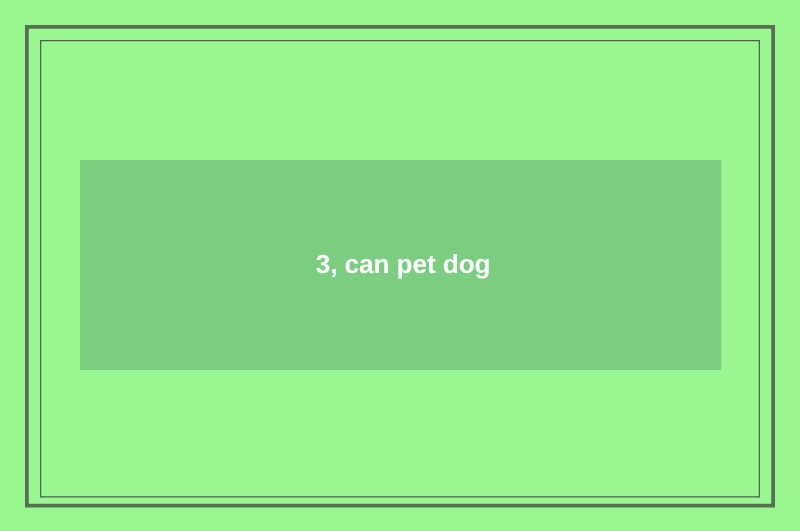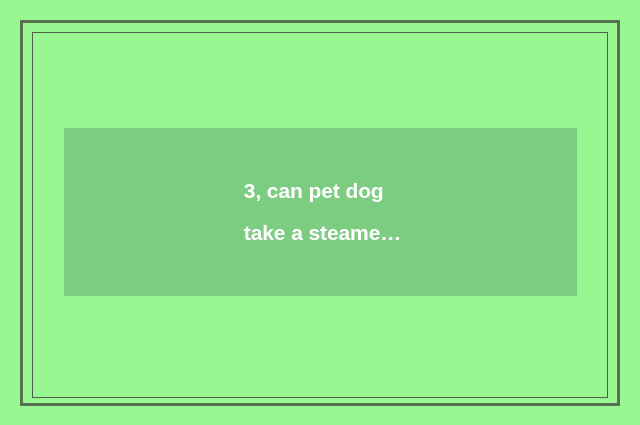--- a/index.html
+++ b/index.html
@@ -56,21 +56,21 @@
     height: 168px;
     background: #7ccc81;
     box-sizing: border-box;
     display: flex;
     align-items: center;
     justify-content: center;
   }
 
   .card-text-block {
     display: block;
-    text-align: left;
+    text-align: center;
     padding-left: 4px;
   }
 
   .card-line {
     display: block;
     color: #ffffff;
     font-family: "Liberation Sans", sans-serif;
     font-size: 21px;
     font-weight: bold;
     line-height: 42px;
@@ -83,17 +83,16 @@
 <body>
 
 <div class="canvas">
 
   <div class="frame-outer"></div>
   <div class="frame-inner"></div>
 
   <div class="card">
     <div class="card-text-block">
       <span class="card-line">3, can pet dog</span>
-      <span class="card-line">take a steame…</span>
     </div>
   </div>
 
 </div>
 
 </body></html>

